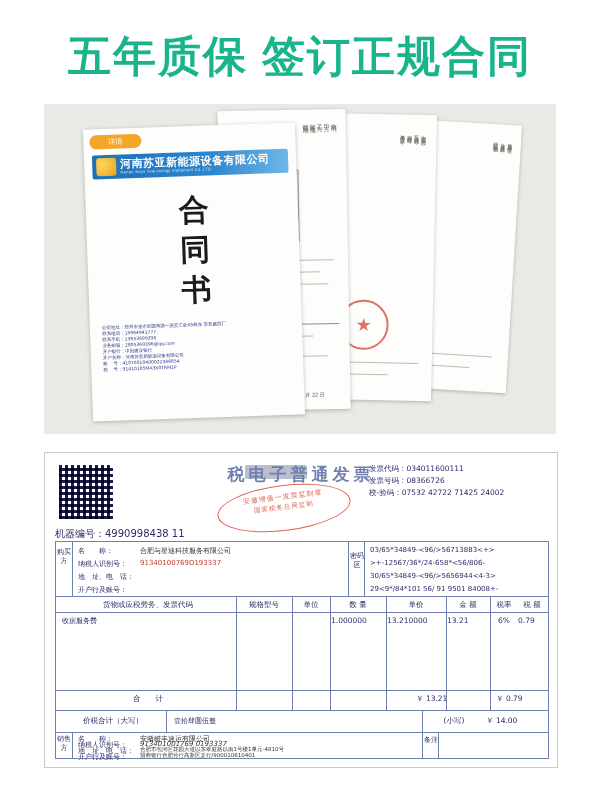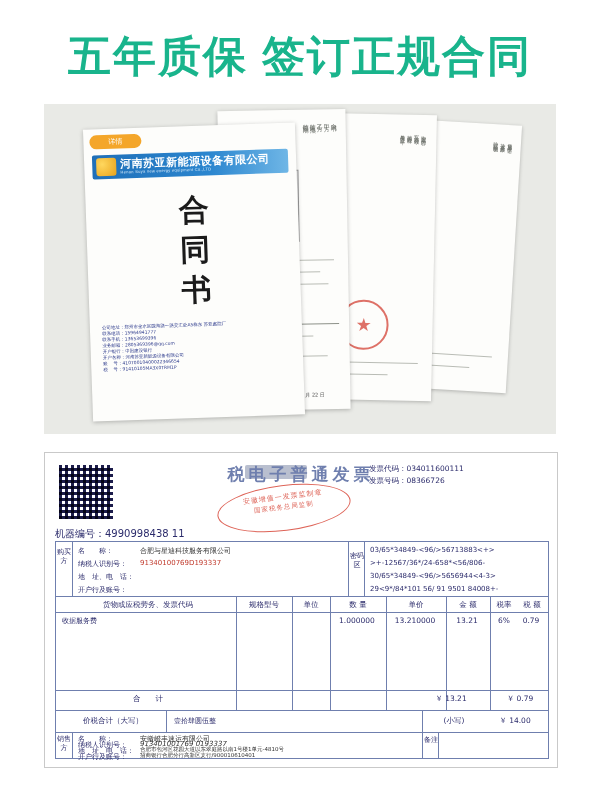--- a/index.html
+++ b/index.html
@@ -157,21 +157,21 @@
   .cell{position:absolute;box-sizing:border-box;font-size:7px;line-height:10px;color:#2b2b6b;}
   .vline{position:absolute;width:1px;background:#6f7fae;}
   .hline{position:absolute;height:1px;background:#6f7fae;left:0;width:492px;}
   .side-label{
     position:absolute;width:14px;text-align:center;font-size:7px;line-height:9px;color:#2b2b6b;
   }
   .fld{position:absolute;font-size:7px;color:#2b2b6b;white-space:nowrap;}
   .fld.red{color:#c0392b;}
   .fld.blk{color:#333;}
   .hdr{position:absolute;font-size:7.5px;color:#2b2b6b;text-align:center;}
-  .num{position:absolute;font-size:7.5px;color:#2b2b6b;text-align:center;}
+  .num{position:absolute;font-size:7.5px;color:#2b2b6b;text-align:left;}
 </style>
 </head>
 <body>
 
 <div class="page">
 
   <div class="headline">
     <span>五年质保</span><span class="part2">签订正规合同</span>
   </div>
 
@@ -246,20 +246,21 @@
     <div class="inv-mask"></div>
     <div class="inv-title">税电子普通发票</div>
 
     <div class="machine-no">
       <span>机器编号：</span><span>4990998438 11</span>
     </div>
 
     <div class="inv-right">
       <div>发票代码：034011600111</div>
       <div>发票号码：08366726</div>
+      <div>校-验码：07532 42722 71425 24002</div>
     </div>
 
     <div class="oval-seal">
       <span class="l1">安徽增值一发票监制章</span>
       <span class="l2">国家税务总局监制</span>
     </div>
 
     <div class="grid">
 
       <div class="hline" style="top:54px;"></div>

